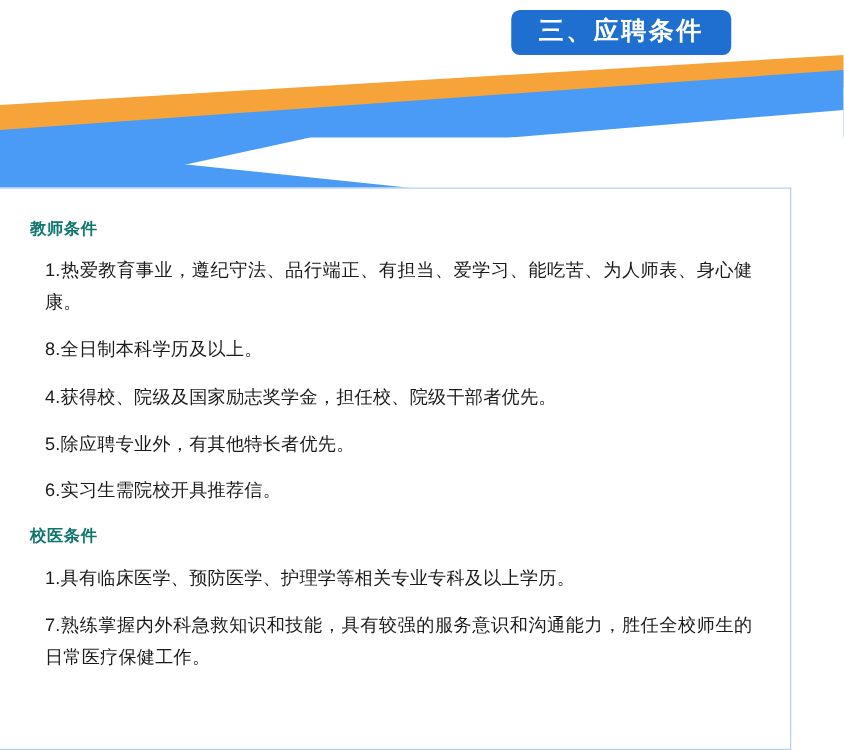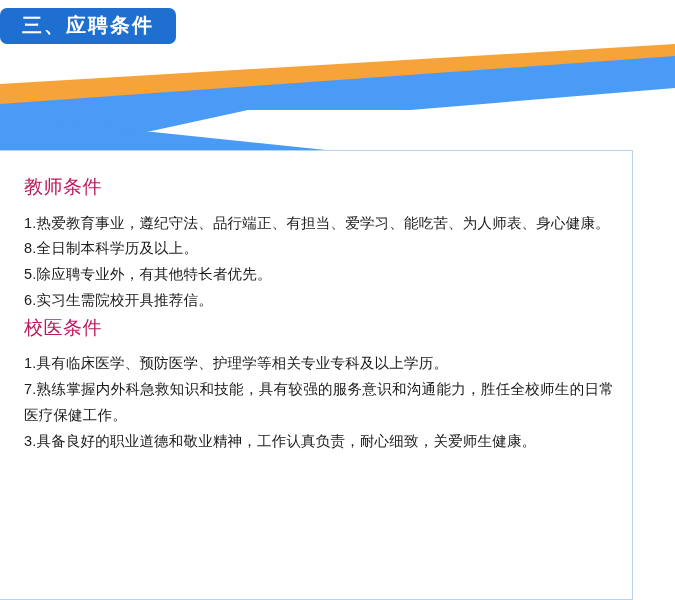--- a/index.html
+++ b/index.html
@@ -13,22 +13,22 @@
     font-family: "Liberation Sans", sans-serif;
     overflow: hidden;
     position: relative;
   }
 
   
   .title-wrap {
     position: absolute;
     top: 8px;
     left: 0;
-    width: 675px;
-    text-align: left;
+    width: 585px;
+    text-align: right;
     z-index: 5;
   }
   .title-pill {
     display: inline-block;
     background: #1f6fd0;
     color: #ffffff;
     font-size: 20px;
     font-weight: bold;
     letter-spacing: 2px;
     padding: 7px 22px 9px 22px;
@@ -57,35 +57,35 @@
     width: 633px;
     height: 450px;
     background: #ffffff;
     border: 1px solid #b9d3ef;
     border-left: none;
     box-sizing: border-box;
     padding: 22px 18px 0 24px;
   }
 
   .section-head {
-    font-size: 19px;
-    font-weight: normal;
-    color: #be185d;
+    font-size: 13px;
+    font-weight: bold;
+    color: #0f766e;
     margin: 0 0 9px 0;
     letter-spacing: 0.5px;
     line-height: 1.5;
   }
   .section-head.second {
   }
 
   .line {
     font-size: 14.5px;
     color: #1a1a1a;
     line-height: 1.78;
-    margin: 0;
+    margin: 12px;
     letter-spacing: 0.2px;
     text-align: justify;
   }
 </style>
 </head>
 <body>
 
 <div class="title-wrap">
   <span class="title-pill">三、应聘条件</span>
 </div>
@@ -97,21 +97,21 @@
     <polygon points="0,100 675,44 675,120 0,120" fill="#ffffff"></polygon>
     <polygon points="0,72 460,120 0,120" fill="#4a9bf5"></polygon>
   </svg>
 </div>
 
 <div class="card">
 
   <p class="section-head">教师条件</p>
   <p class="line">1.热爱教育事业，遵纪守法、品行端正、有担当、爱学习、能吃苦、为人师表、身心健康。</p>
   <p class="line">8.全日制本科学历及以上。</p>
+  <p class="line">4.获得校、院级及国家励志奖学金，担任校、院级干部者优先。</p>
   <p class="line">5.除应聘专业外，有其他特长者优先。</p>
   <p class="line">6.实习生需院校开具推荐信。</p>
 
   <p class="section-head second">校医条件</p>
   <p class="line">1.具有临床医学、预防医学、护理学等相关专业专科及以上学历。</p>
   <p class="line">7.熟练掌握内外科急救知识和技能，具有较强的服务意识和沟通能力，胜任全校师生的日常医疗保健工作。</p>
-  <p class="line">3.具备良好的职业道德和敬业精神，工作认真负责，耐心细致，关爱师生健康。</p>
 
 </div>
 
 </body></html>

